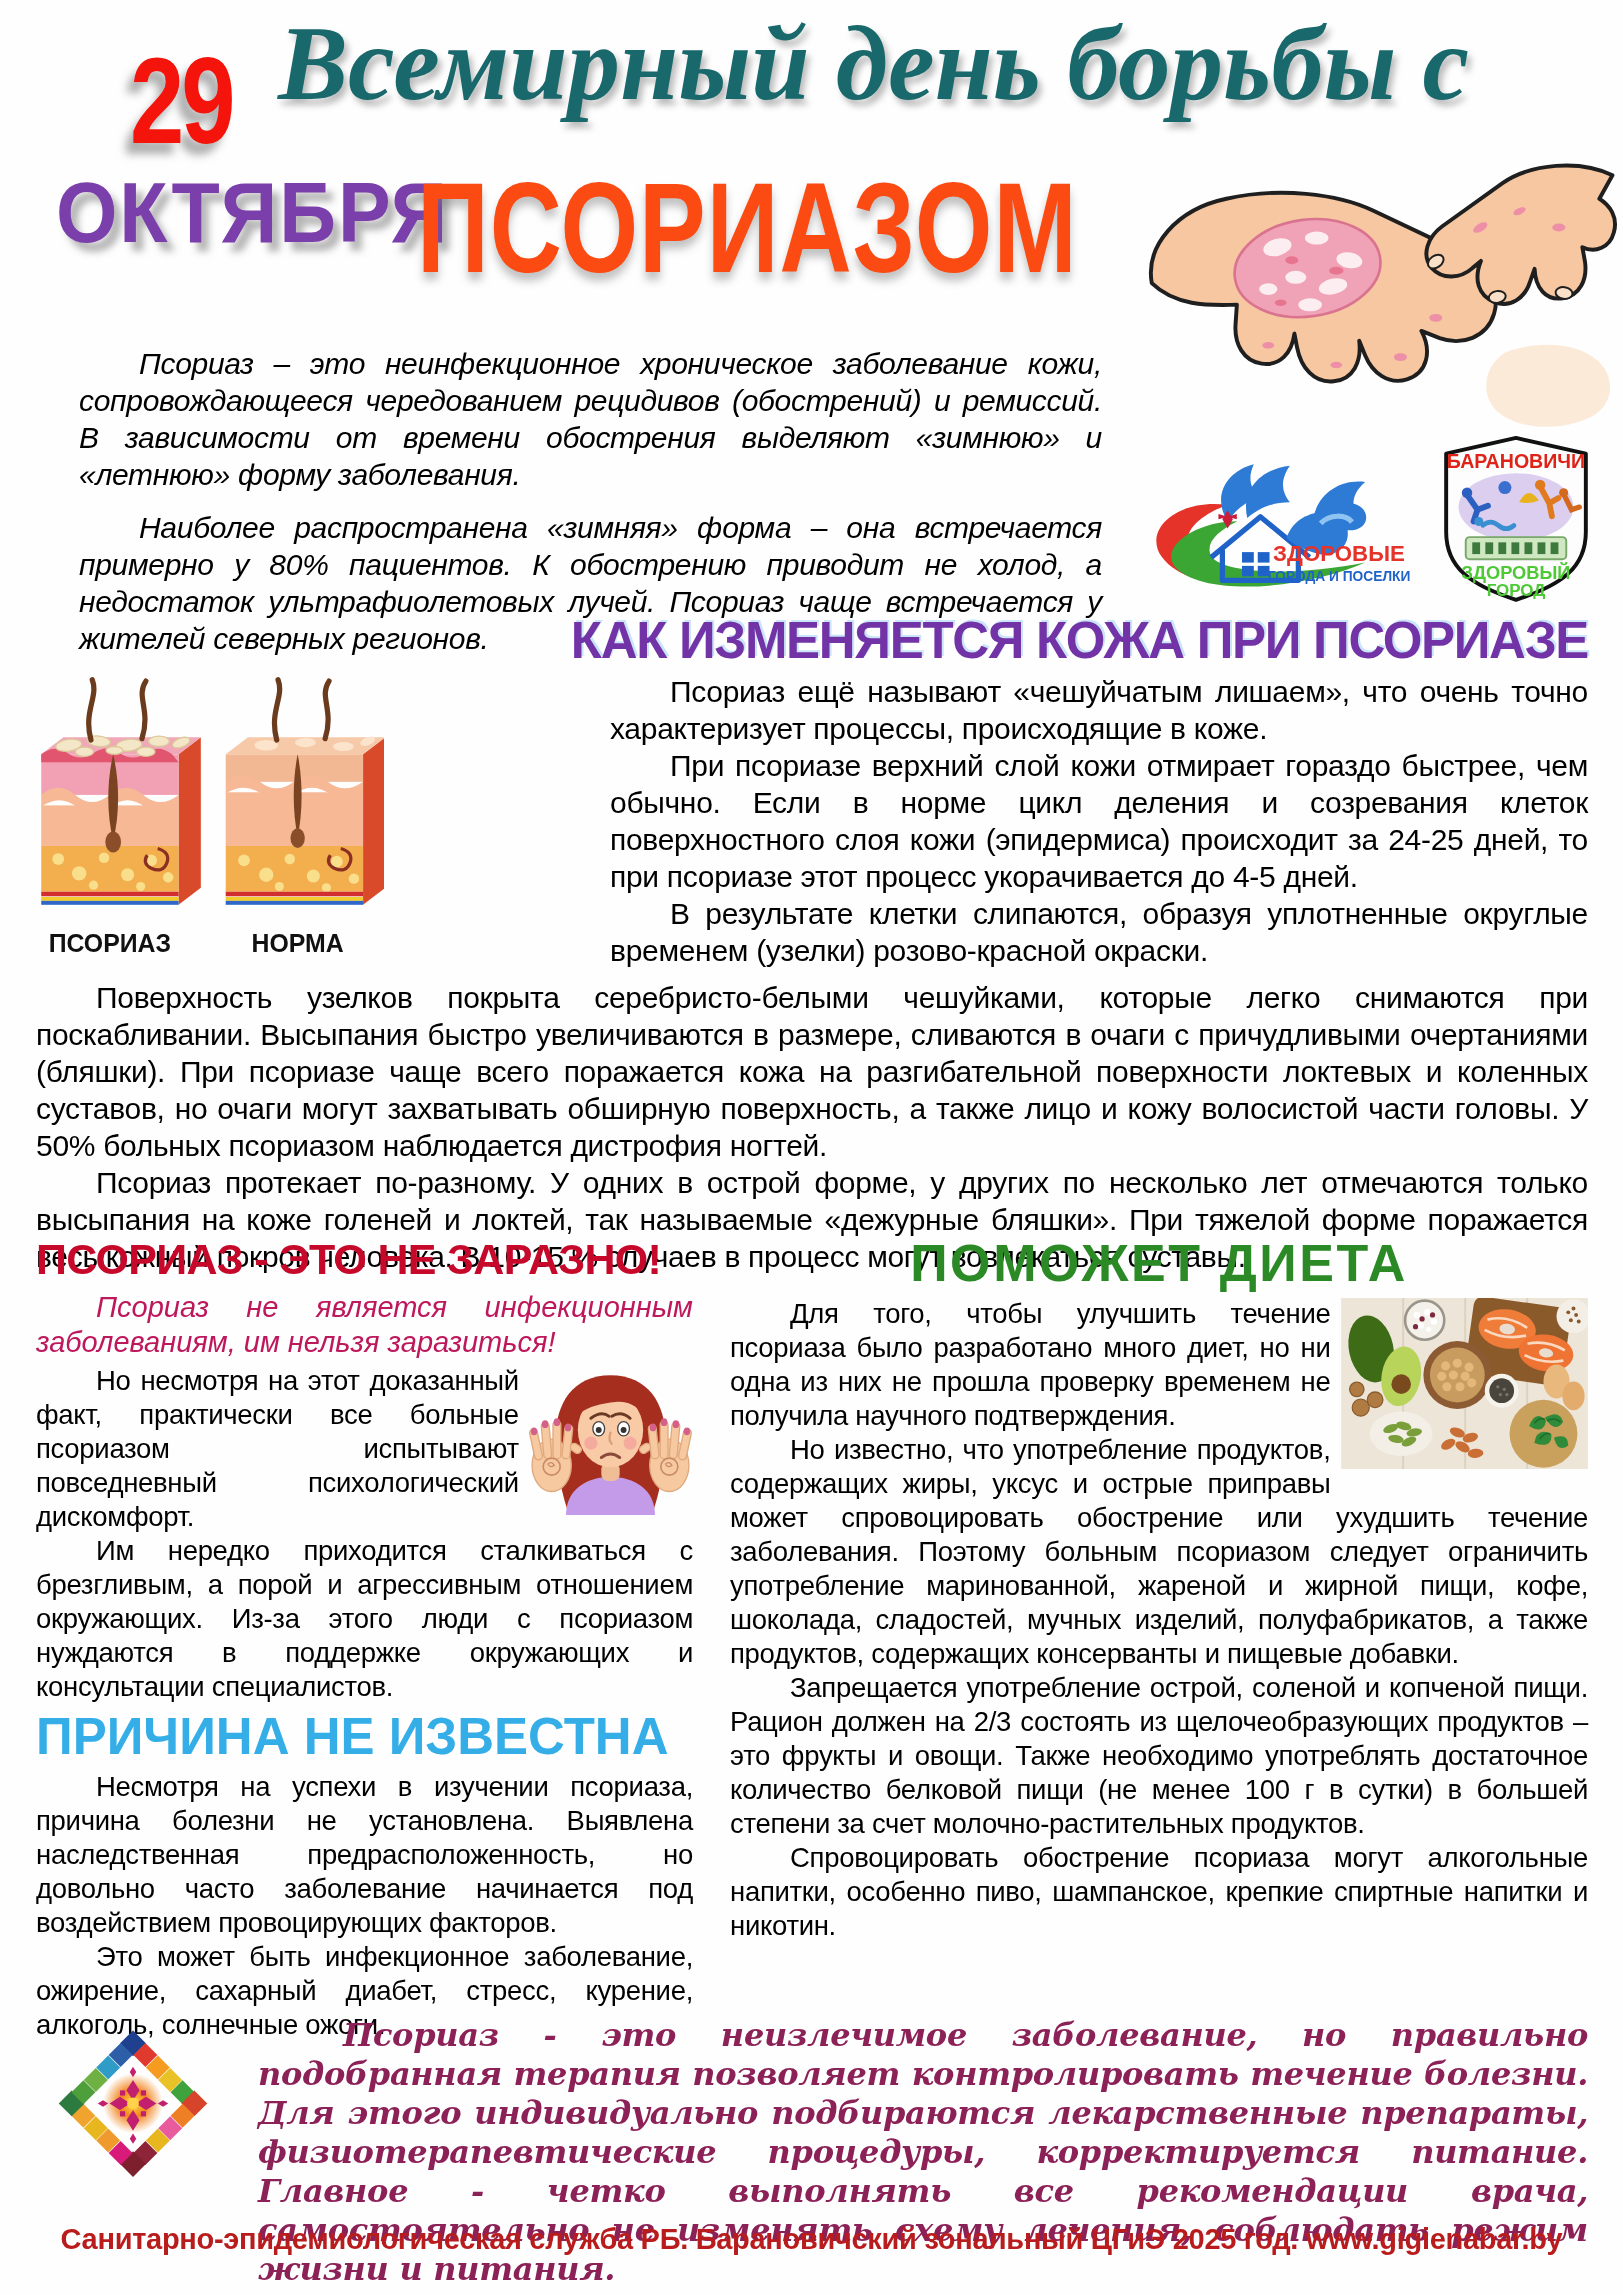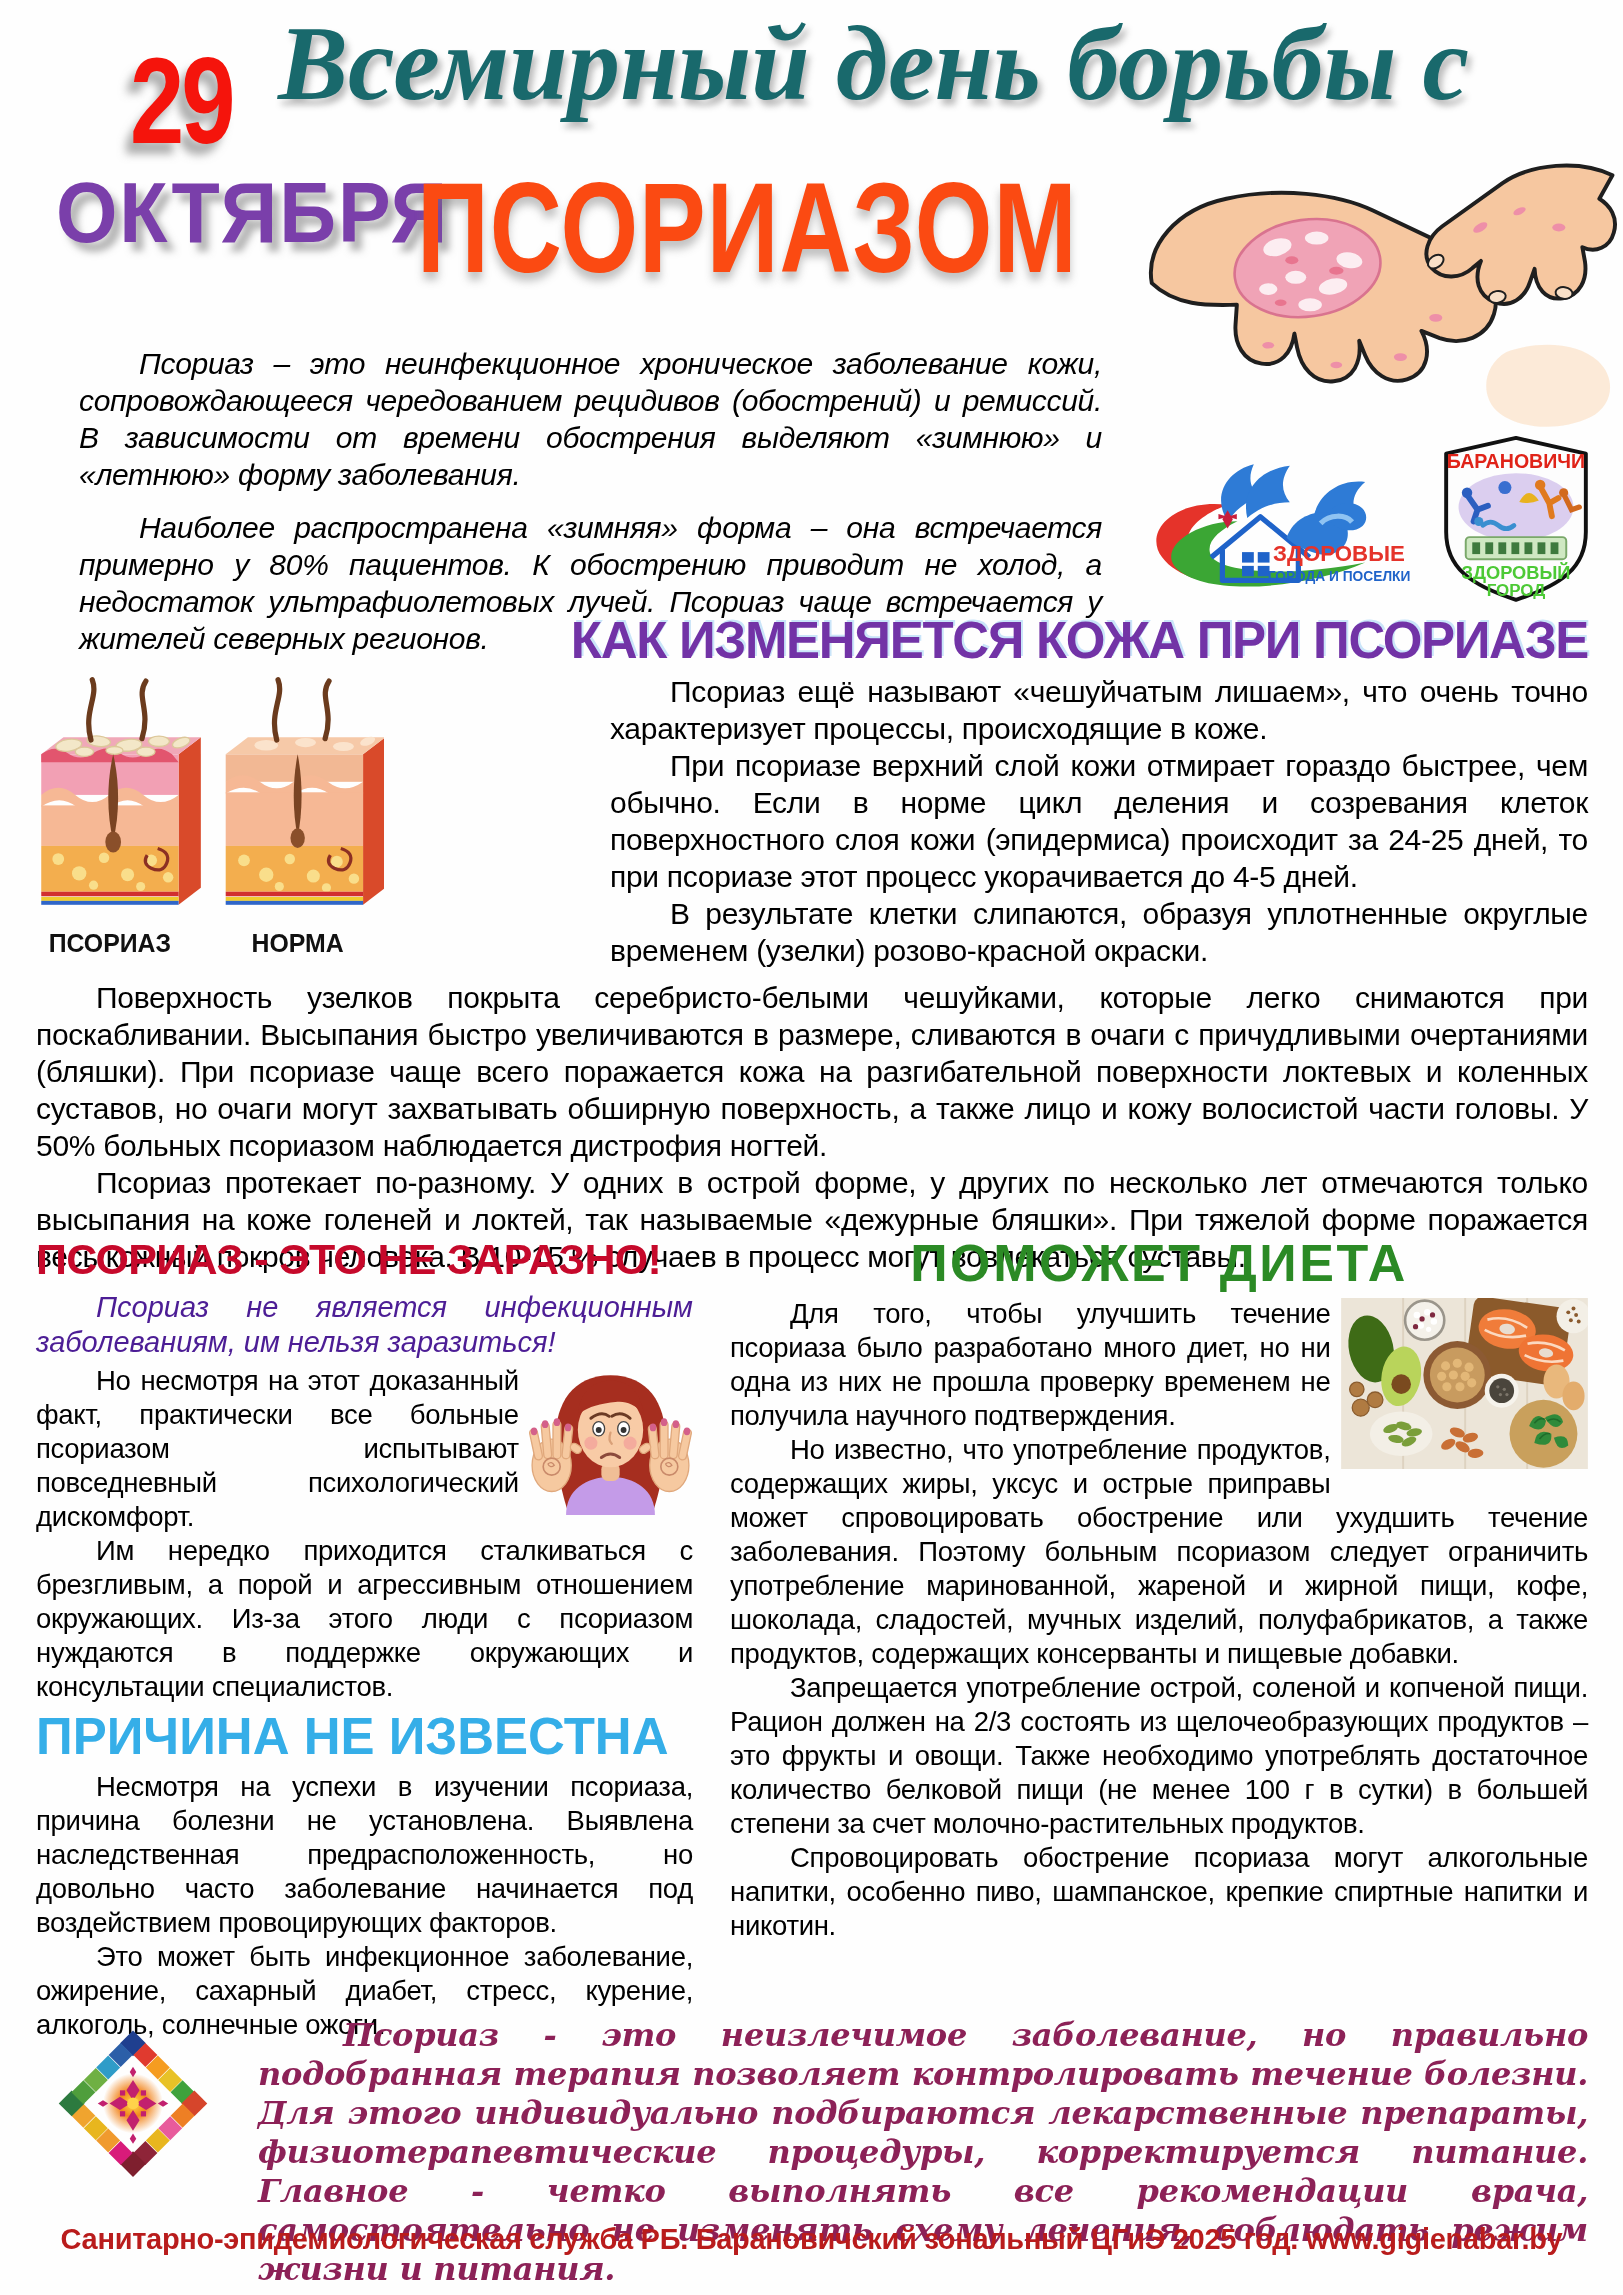--- a/index.html
+++ b/index.html
@@ -57,21 +57,21 @@
 
   
   .columns { position:absolute; left:36px; top:1236px; width:1552px; display:flex; gap:37px;justify-content:space-between; }
   .col-left  { width:657px; font-size:27.5px; line-height:34px; }
   .col-right { flex:1; font-size:27.5px; line-height:34px; }
   .h-red {
     font-size:43px; font-weight:900; color:#c6092b; letter-spacing:-0.7px;
     line-height:1.1; margin-bottom:6.5px; white-space:nowrap;
   }
   .green-ital {
-    color:#4c1d95; font-style:italic; font-size:29px; line-height:35px;
+    color:#be185d; font-style:italic; font-size:29px; line-height:35px;
     text-align:justify; margin-bottom:3.9px;
   }
   .girl-float { float:right; width:165px; height:149px; margin:2.6px 0 3.9px 9.2px; }
   .h-blue {
     font-size:51px; font-weight:900; color:#35aee8; letter-spacing:0;
     line-height:1.05; margin:6.5px 0 6.5px 0; white-space:nowrap;
   }
   .h-green {
     font-size:52px; font-weight:900; color:#2b8a25; letter-spacing:2.6px;
     line-height:1.05; text-align:center; margin-bottom:6.5px;

